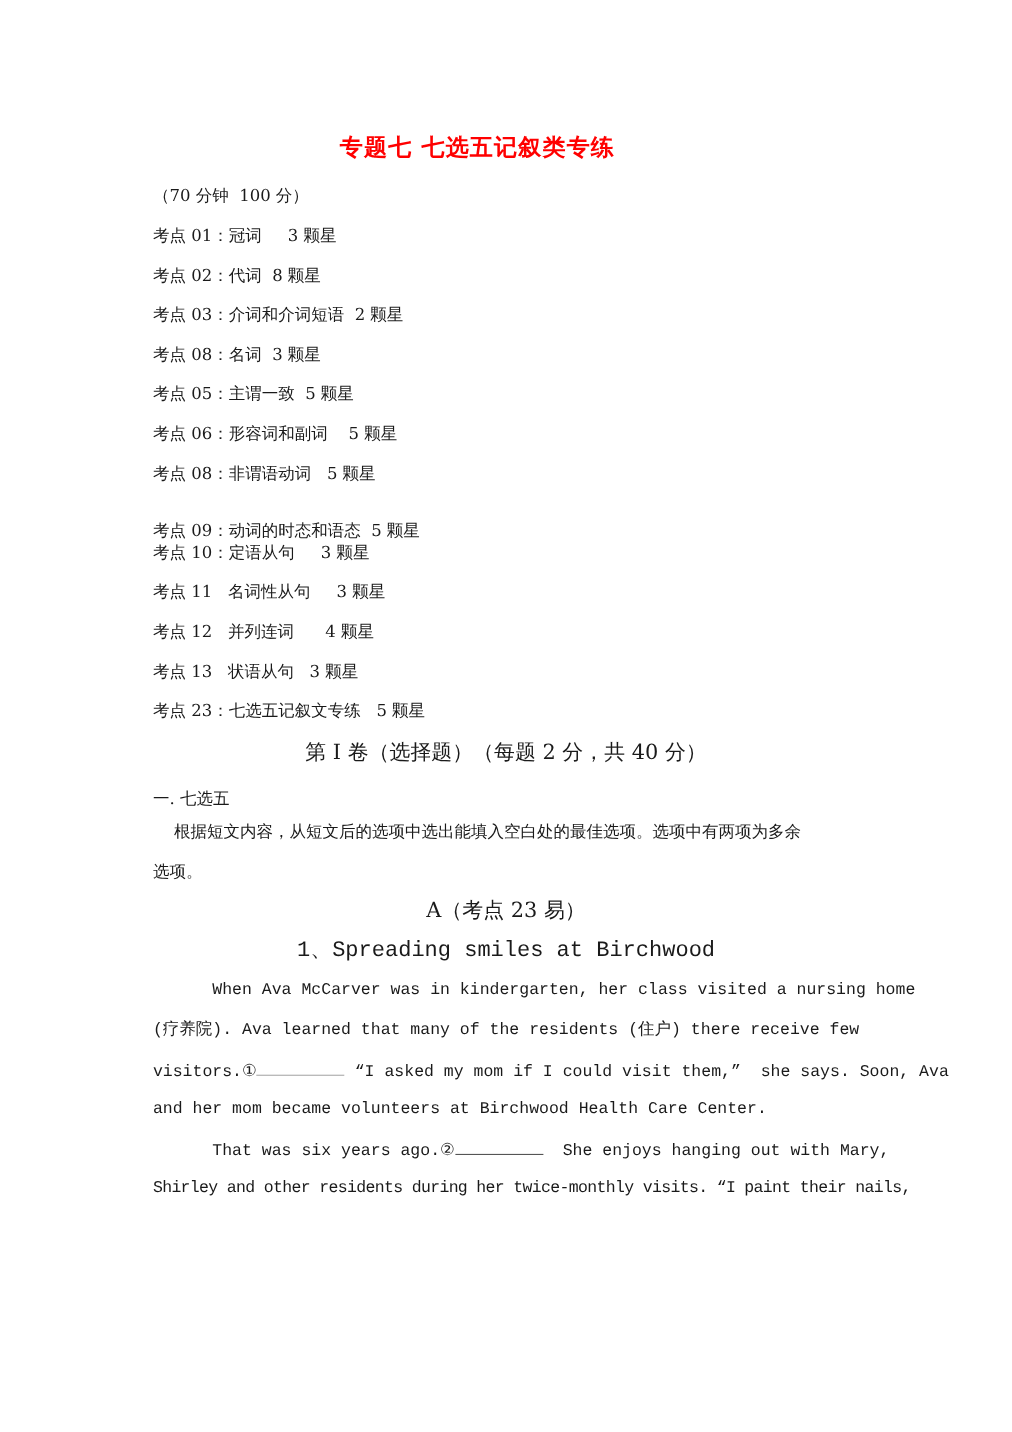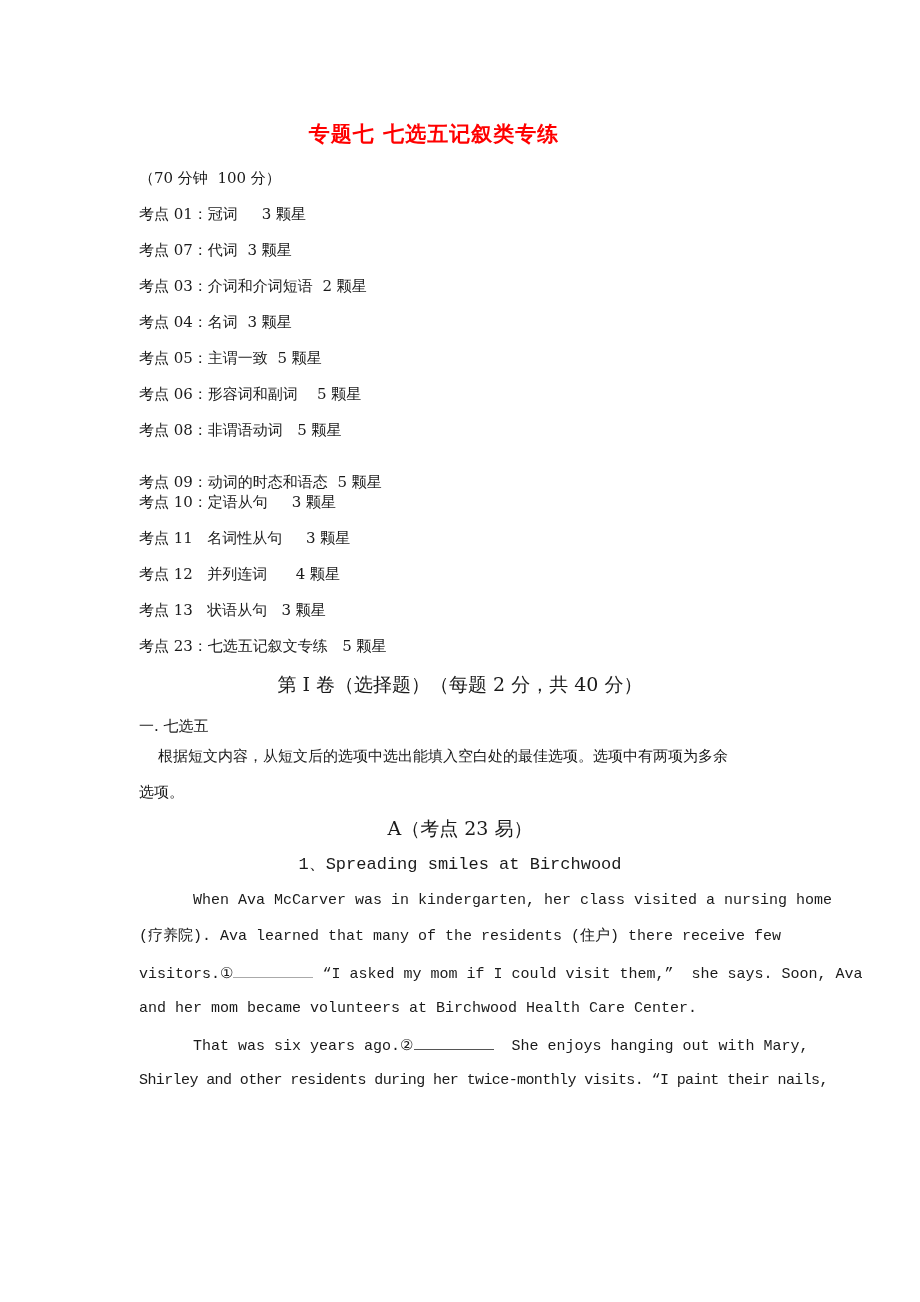--- a/index.html
+++ b/index.html
@@ -16,41 +16,41 @@
     letter-spacing: 1px;
   }
   .line {
     position: absolute; left: 139px; font-size: 15px; line-height: 20px;
     white-space: pre; color: #1a1a1a;
   }
   .center {
     position: absolute; left: 0; width: 920px; text-align: center;
     font-size: 19px; line-height: 20px; white-space: pre;
   }
-  .mono { font-family: "Liberation Mono", "DejaVu Sans Mono", monospace; font-size: 17px; }
+  .mono { font-family: "Liberation Mono", "DejaVu Sans Mono", monospace; font-size: 20px; }
   .para { position: absolute; left: 139px; width: 650px; font-size: 15px; line-height: 20px; white-space: pre; }
   .blank {
     display: inline-block; width: 80px; border-bottom: 1px solid #555;
     height: 14px; vertical-align: baseline;
   }
   .blank.light { border-bottom-color: #aaa; }
 </style>
 </head>
 <body>
 
 <div class="page">
 
   <div class="title">专题七  七选五记叙类专练</div>
 
   <div class="line" style="top:168px;">（70 分钟  100 分）</div>
 
   <div class="line" style="top:204px;">考点 01：冠词     3 颗星</div>
-  <div class="line" style="top:240px;">考点 07：代词  3 颗星</div>
+  <div class="line" style="top:240px;">考点 02：代词  8 颗星</div>
   <div class="line" style="top:276px;">考点 03：介词和介词短语  2 颗星</div>
-  <div class="line" style="top:312px;">考点 04：名词  3 颗星</div>
+  <div class="line" style="top:312px;">考点 08：名词  3 颗星</div>
   <div class="line" style="top:348px;">考点 05：主谓一致  5 颗星</div>
   <div class="line" style="top:384px;">考点 06：形容词和副词    5 颗星</div>
   <div class="line" style="top:420px;">考点 08：非谓语动词   5 颗星</div>
   <div class="line" style="top:456px;margin-top:16px;">考点 09：动词的时态和语态  5 颗星</div>
   <div class="line" style="top:492px;">考点 10：定语从句     3 颗星</div>
   <div class="line" style="top:528px;">考点 11   名词性从句     3 颗星</div>
   <div class="line" style="top:564px;">考点 12   并列连词      4 颗星</div>
   <div class="line" style="top:600px;">考点 13   状语从句   3 颗星</div>
   <div class="line" style="top:636px;">考点 23：七选五记叙文专练   5 颗星</div>
 

